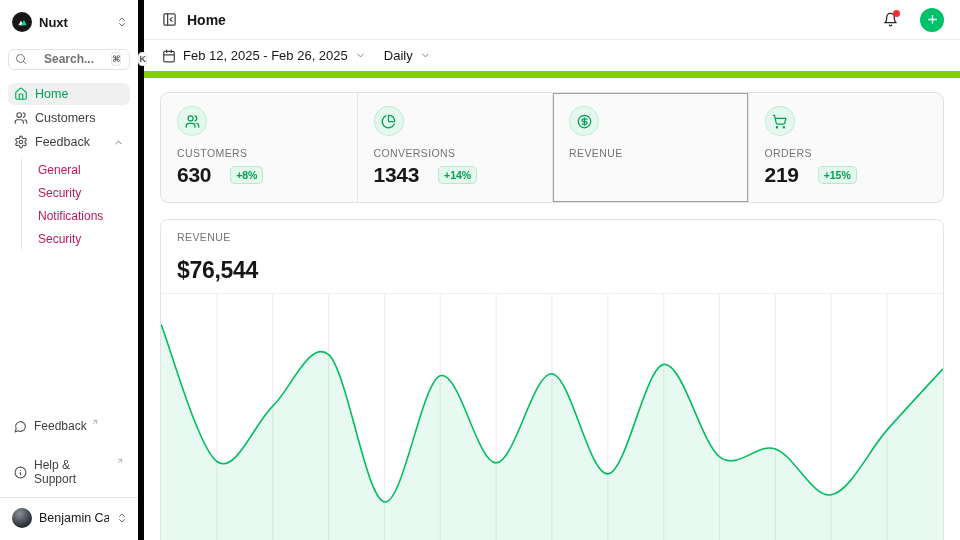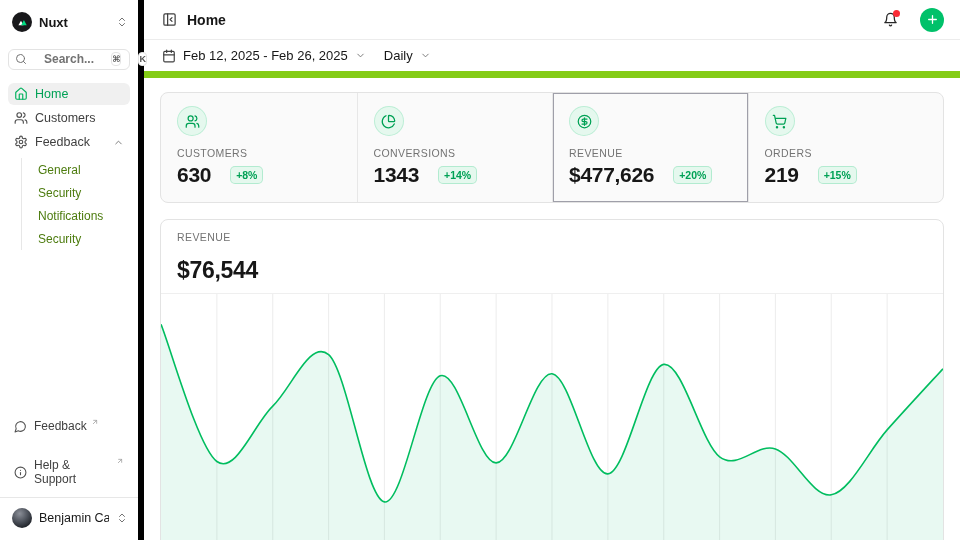--- a/index.html
+++ b/index.html
@@ -20,21 +20,21 @@
   .search-text { font-size:12px; color:#737373; flex:1; }
   .kbd { font-size:9px; color:#525252; border:1px solid #e3e3e3; border-radius:4px; padding:1px 0; width:15px; text-align:center; background:#fff; }
   .nav { margin-top:13px; display:flex; flex-direction:column; gap:2px; }
   .nav-item { display:flex; align-items:center; gap:7px; padding:4px 6px; border-radius:6px; font-size:12.5px; color:#404040; cursor:pointer; }
   .nav-item .nv-ic { color:#525252; display:flex; }
   .nav-item.active { background:#f0f0f0; color:#00a155; font-weight:500; }
   .nav-item.active .nv-ic { color:#00b15d; }
   .badge-count { margin-left:auto; font-size:10px; line-height:1; border:1px solid #e3e3e3; border-radius:4px; padding:2px 4px; color:#404040; background:#fff; }
   .chev-end { margin-left:auto; color:#737373; display:flex; }
   .subnav { margin:3px 0 0 13px; border-left:1px solid #e7e7e7; padding-left:14px; display:flex; flex-direction:column; }
-  .subnav-item { font-size:12px; color:#4d7c0f; padding:4.5px 2px; cursor:pointer; }
+  .subnav-item { font-size:12px; color:#be185d; padding:4.5px 2px; cursor:pointer; }
   .sb-spacer { flex:1; }
   .footer-links { display:flex; flex-direction:column; gap:19px; padding-bottom:4px; }
   .footer-links .nav-item { font-size:12px; padding:3px 6px; }
   .ext-mark { color:#a3a3a3; display:flex; align-self:flex-start; margin:-1px 0 0 -3px; }
   .user-section { border-top:1px solid #e7e7e7; margin:4px -8px 0; padding:8px 8px 2px; }
   .user-row { display:flex; align-items:center; gap:7px; padding:2px 2px 2px 4px; border-radius:6px; cursor:pointer; }
   .avatar { width:20px; height:20px; min-width:20px; border-radius:50%; background:radial-gradient(circle at 38% 28%, #8b8f98 0%, #4b5059 45%, #15181d 85%); }
   .user-name { font-size:12.5px; font-weight:500; flex:1; white-space:nowrap; overflow:hidden; }
 
   
@@ -290,24 +290,20 @@
 
       <div class="stat-tile selected">
         <span class="stat-icon">
           <svg width="15" height="15" viewBox="0 0 24 24" fill="none" stroke="currentColor" stroke-width="2" stroke-linecap="round" stroke-linejoin="round">
               <circle cx="12" cy="12" r="10"></circle>
               <path d="M16 8h-6a2 2 0 1 0 0 4h4a2 2 0 1 1 0 4H8"></path>
               <path d="M12 18V6"></path>
             </svg>
         </span>
         <div class="stat-label">REVENUE</div>
-        <div class="stat-value-row">
-          <span class="stat-value">$477,626</span>
-          <span class="delta-badge">+20%</span>
-        </div>
       </div>
 
       <div class="stat-tile">
         <span class="stat-icon">
           <svg width="15" height="15" viewBox="0 0 24 24" fill="none" stroke="currentColor" stroke-width="2" stroke-linecap="round" stroke-linejoin="round">
               <circle cx="8" cy="21" r="1"></circle>
               <circle cx="19" cy="21" r="1"></circle>
               <path d="M2.05 2.05h2l2.66 12.42a2 2 0 0 0 2 1.58h9.78a2 2 0 0 0 1.95-1.57l1.65-7.43H5.12"></path>
             </svg>
         </span>

